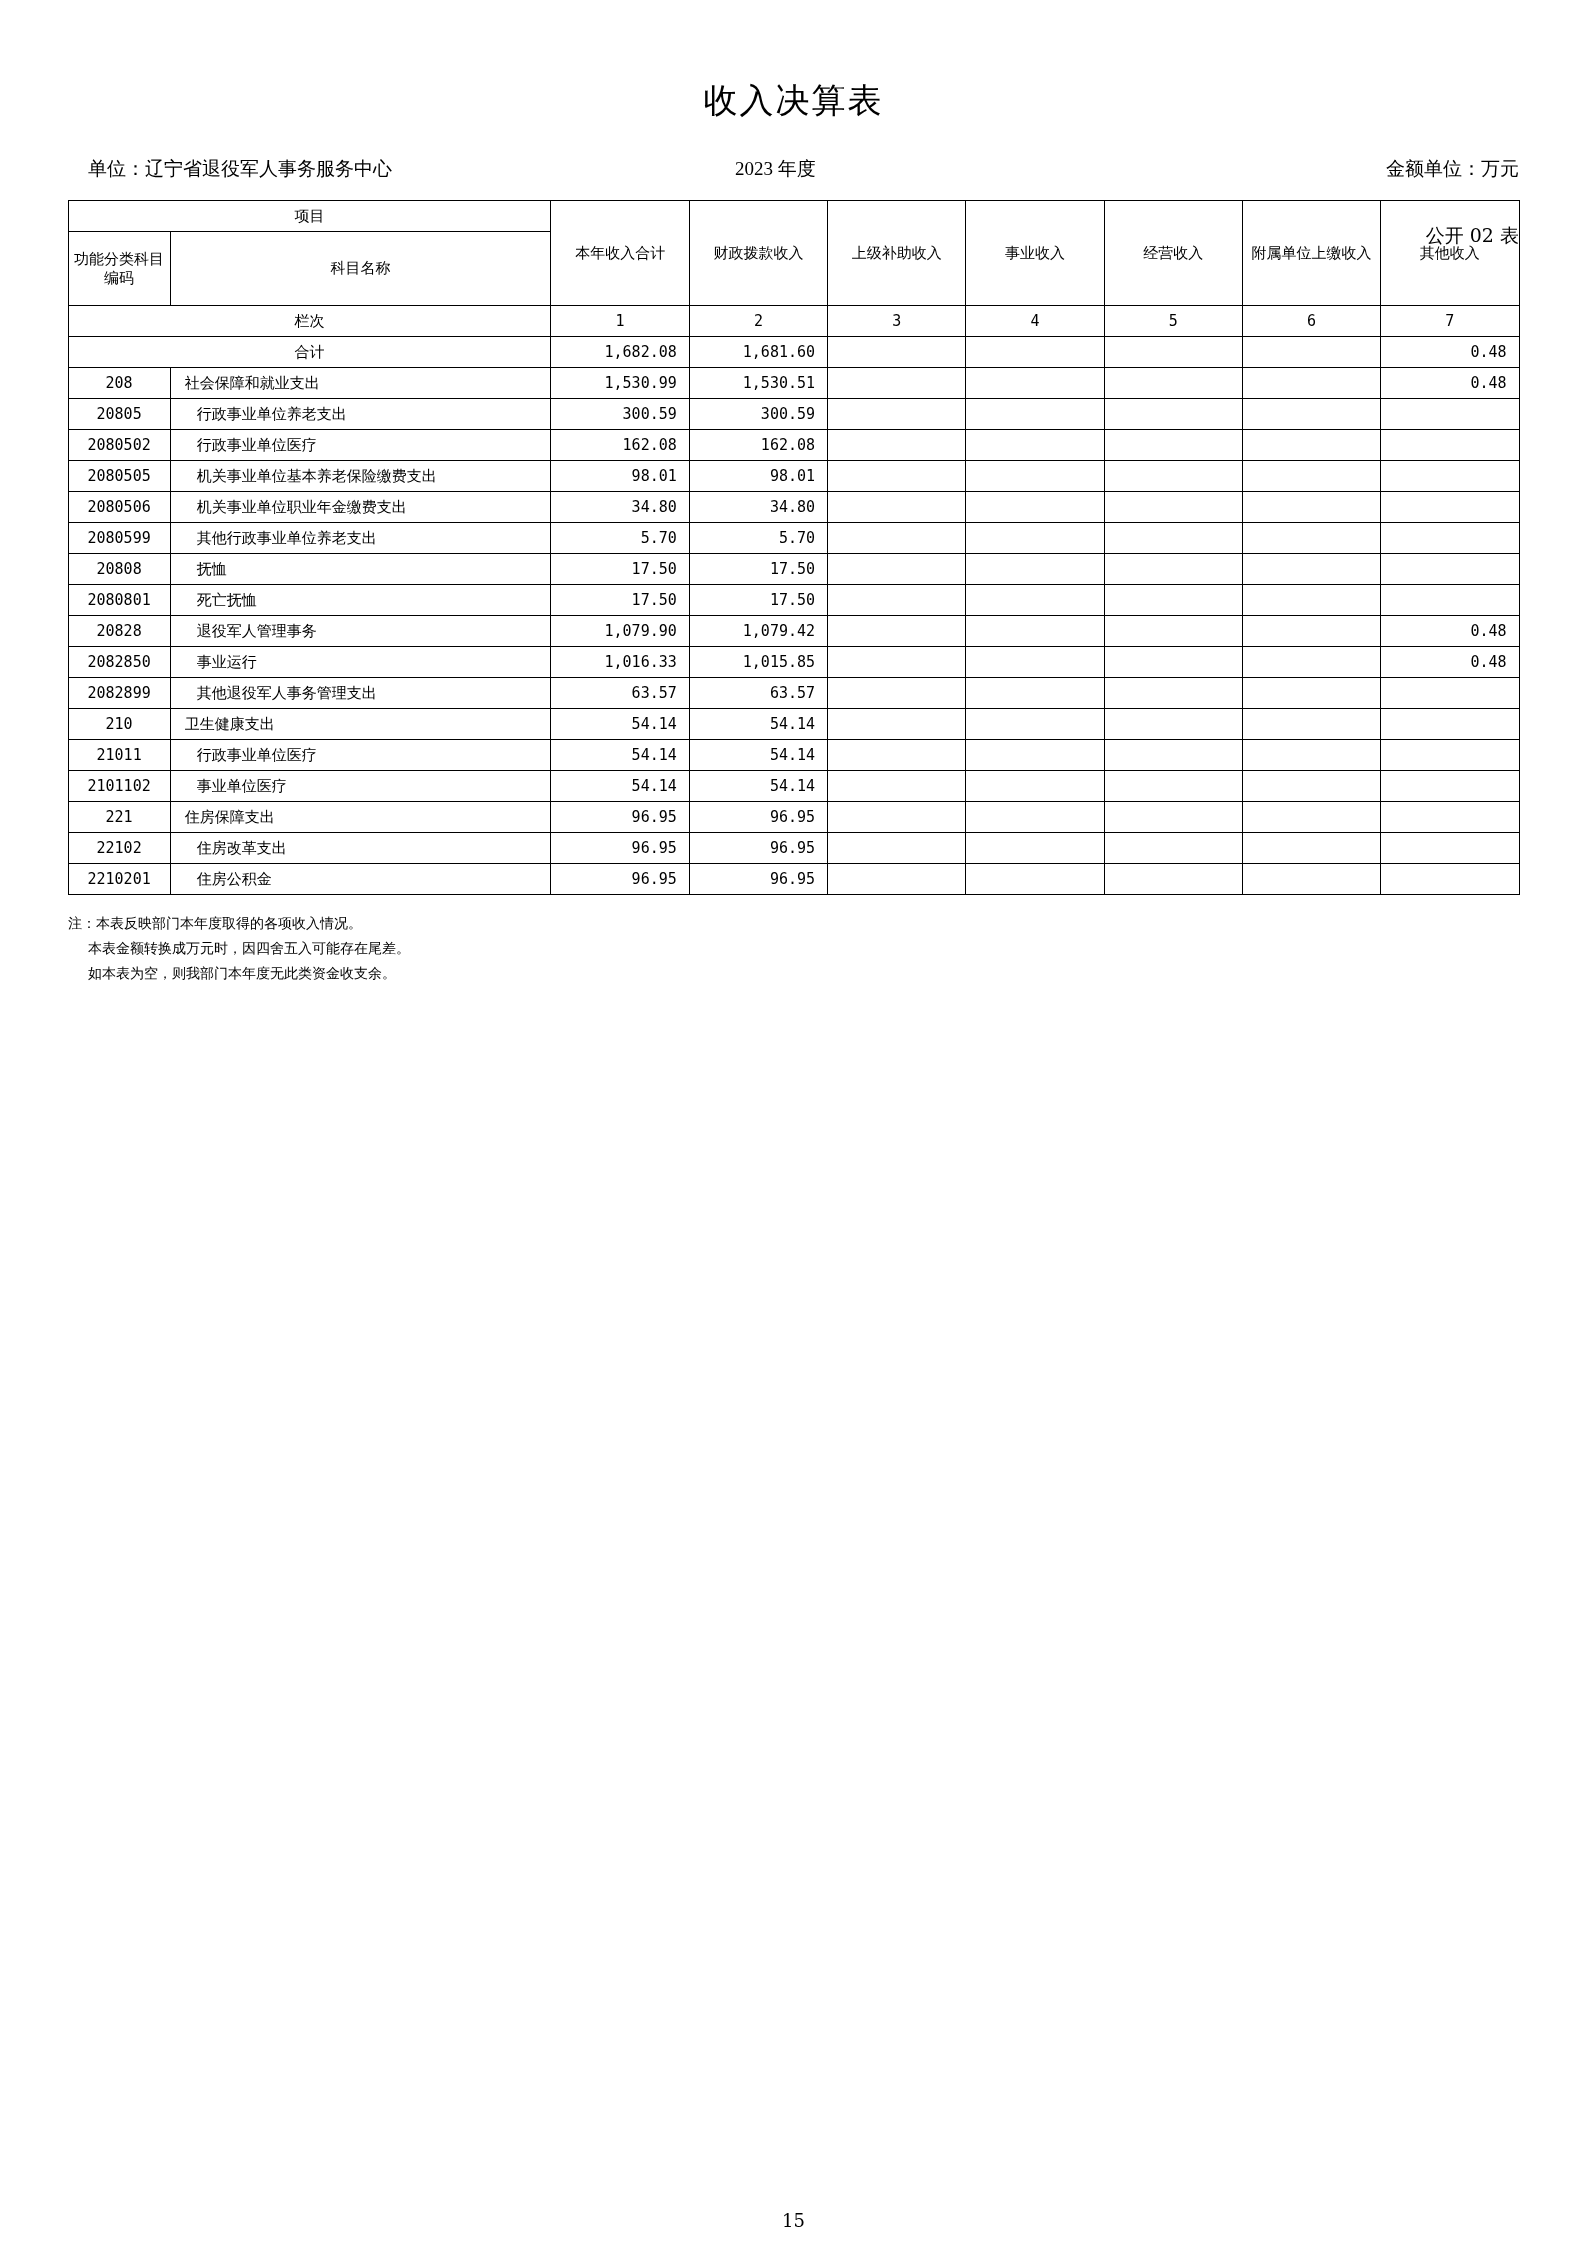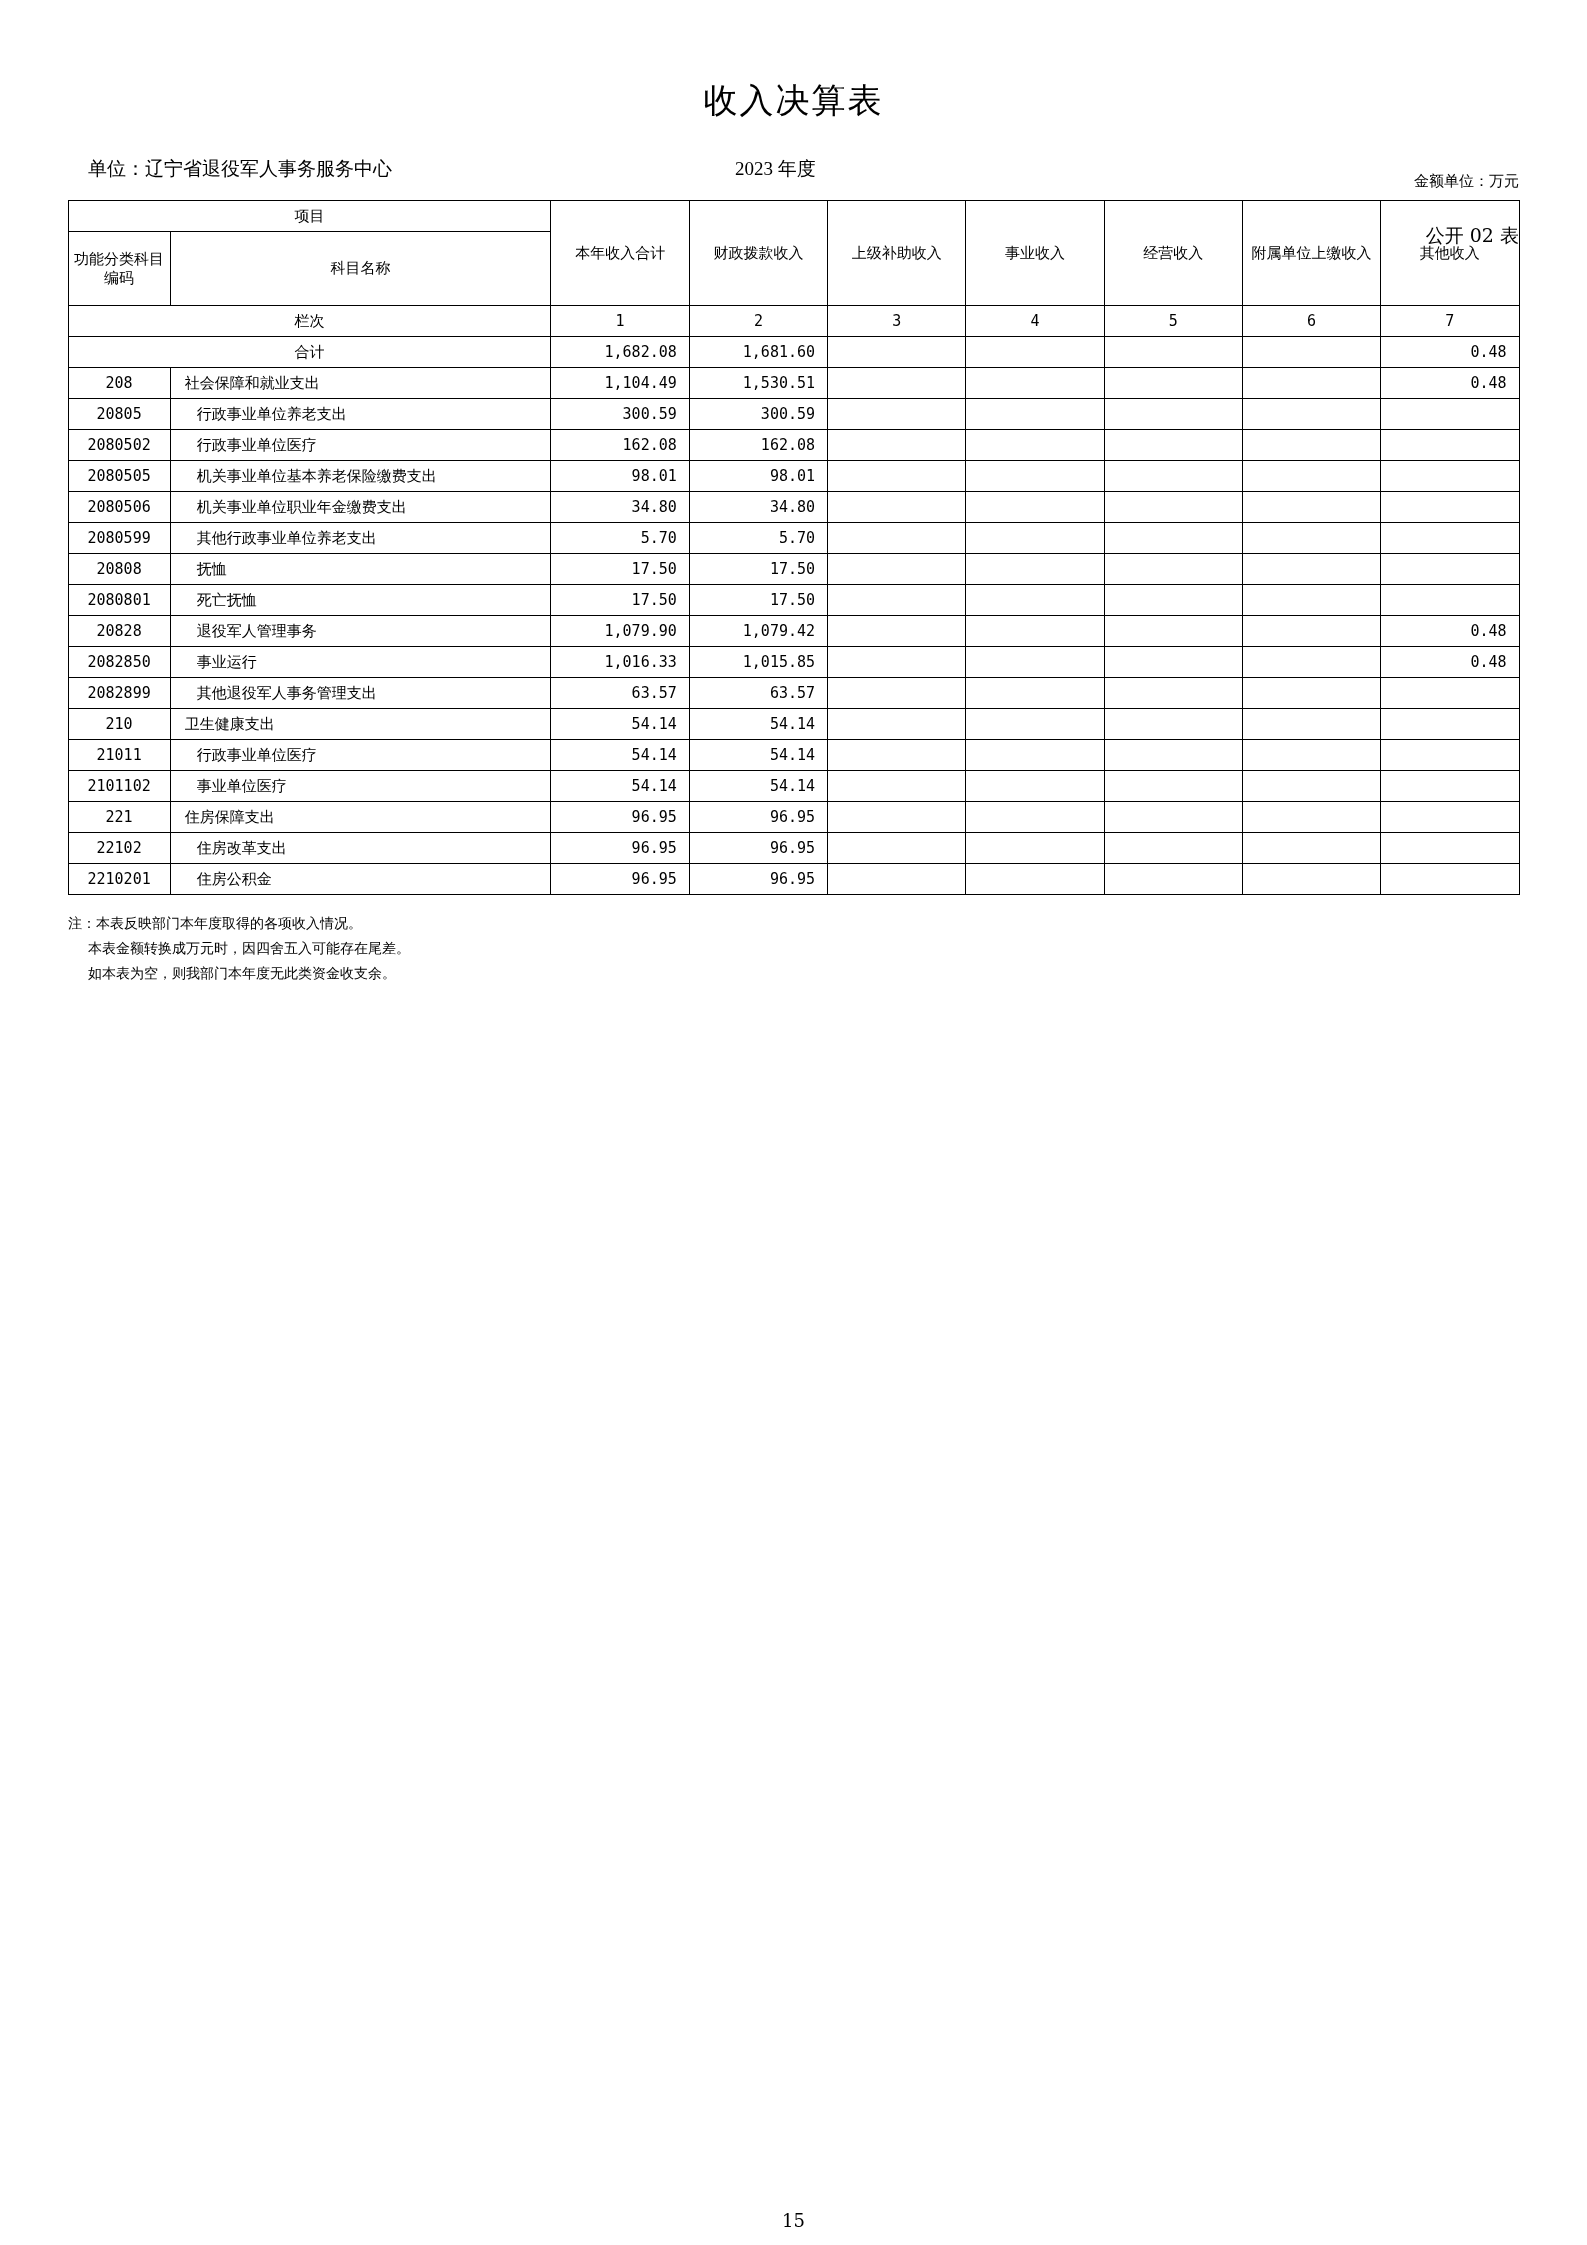--- a/index.html
+++ b/index.html
@@ -53,22 +53,22 @@
   .meta-year {
     position: absolute;
     left: 735px;
     top: 0;
     font-size: 19px;
     font-family: Liberation Serif, serif;
   }
   .meta-amount {
     position: absolute;
     right: 68px;
-    top: 16px;
-    font-size: 15px;
+    top: 0;
+    font-size: 19px;
     font-family: Liberation Sans, sans-serif;
   }
   table.fin {
     border-collapse: collapse;
     margin: 14px auto 0 auto;
     width: 1452px;
     table-layout: fixed;
     font-family: "DejaVu Sans", sans-serif;
   }
   table.fin td, table.fin th {
@@ -171,21 +171,21 @@
         <td class="c-num num-b">1,681.60</td>
         <td class="c-num num-b"></td>
         <td class="c-num num-b"></td>
         <td class="c-num num-b"></td>
         <td class="c-num num-b"></td>
         <td class="c-num num-b">0.48</td>
       </tr>
     <tr>
           <td class="c-code code">208</td>
           <td class="c-name cn lvl-1">社会保障和就业支出</td>
-          <td class="c-num num">1,104.49</td>
+          <td class="c-num num">1,530.99</td>
           <td class="c-num num">1,530.51</td>
           <td class="c-num num"></td>
           <td class="c-num num"></td>
           <td class="c-num num"></td>
           <td class="c-num num"></td>
           <td class="c-num num">0.48</td>
         </tr>
         <tr>
           <td class="c-code code">20805</td>
           <td class="c-name cn lvl-2">行政事业单位养老支出</td>

